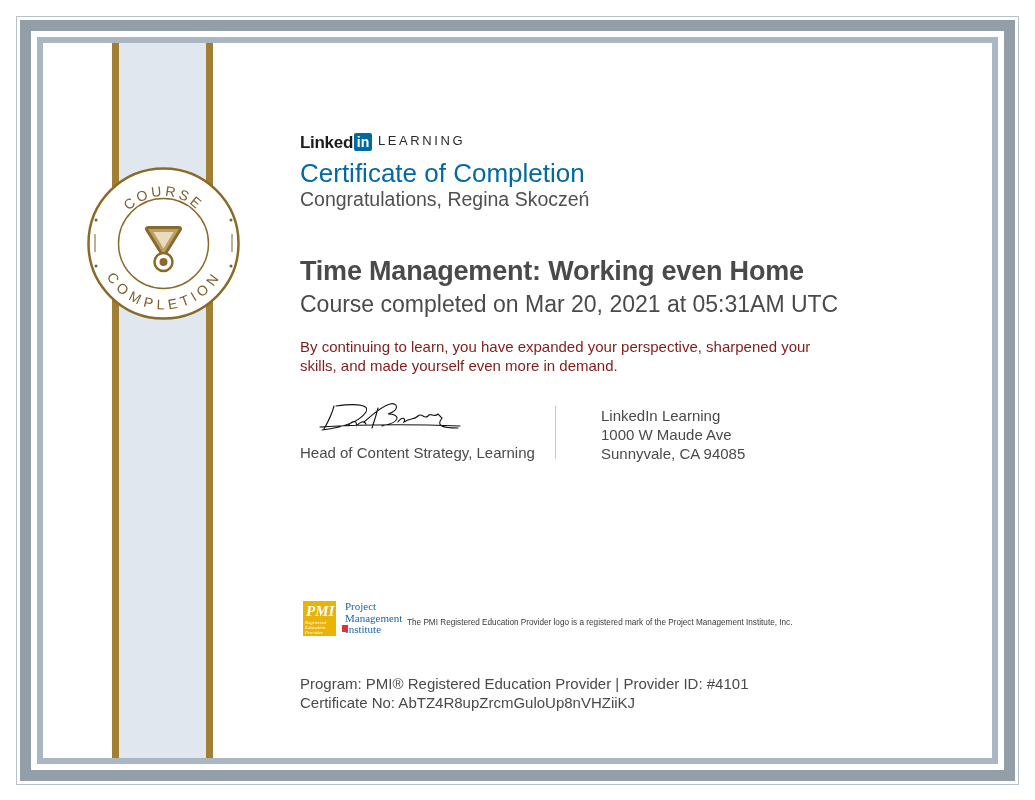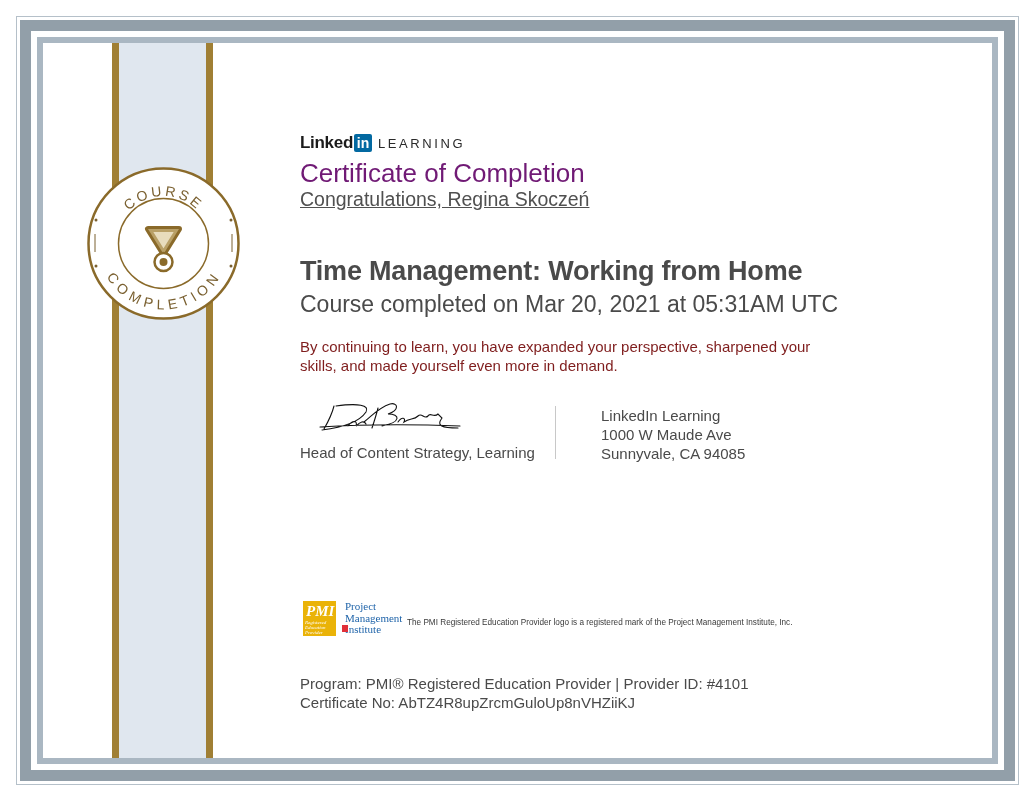--- a/index.html
+++ b/index.html
@@ -3,26 +3,26 @@
 <meta charset="utf-8">
 <style>
   html,body{margin:0;padding:0;background:#fff;}
   body{width:1035px;height:800px;position:relative;overflow:hidden;font-family:"Liberation Sans","DejaVu Sans",sans-serif;color:#3f3f3f;}
   .abs{position:absolute;}
   .frame-outer{left:16px;top:16px;width:1003px;height:769px;border:1px solid #b5c0c9;box-sizing:border-box;}
   .frame-thick{left:20px;top:20px;width:995px;height:761px;border:11px solid #929fa9;box-sizing:border-box;}
   .frame-inner{left:37px;top:37px;width:961px;height:727px;border:6px solid #aab7c2;box-sizing:border-box;}
   .ribbon{left:112px;top:43px;width:101px;height:715px;background:#e0e7ef;box-sizing:border-box;border-left:7px solid #a07f34;border-right:7px solid #a07f34;}
   .seal{left:86px;top:166px;}
-  .logo{left:300px;top:133px;display:flex;align-items:center;height:20px;}
+  .logo{left:300px;top:133px;display:flex;height:20px;}
   .logo-linked{font-weight:bold;font-size:17px;color:#1b1b1b;letter-spacing:-0.3px;}
   .logo-in{background:#0369a1;color:#fff;font-weight:bold;font-size:14px;width:18px;height:18px;border-radius:2px;display:inline-flex;align-items:center;justify-content:center;margin-left:1px;line-height:1;}
   .logo-learning{font-size:13px;letter-spacing:2.6px;color:#2a2a2a;margin-left:6px;}
-  .cert-title{left:300px;top:158px;font-size:26px;color:#701a75;white-space:nowrap;}
-  .congrats{left:300px;top:188px;font-size:19.5px;color:#505050;white-space:nowrap;text-decoration:underline;}
+  .cert-title{left:300px;top:158px;font-size:26px;color:#0369a1;white-space:nowrap;}
+  .congrats{left:300px;top:188px;font-size:19.5px;color:#505050;white-space:nowrap;}
   .course-title{left:300px;top:256px;font-size:27px;font-weight:bold;color:#4a4a4a;white-space:nowrap;letter-spacing:-0.2px;}
   .completed{left:300px;top:291px;font-size:23px;color:#4a4a4a;white-space:nowrap;}
   .blurb{left:300px;top:337px;width:520px;font-size:15px;line-height:19px;color:#7f1d1d;}
   .signature{left:318px;top:402px;}
   .signer{left:300px;top:444px;font-size:15px;color:#4a4a4a;white-space:nowrap;}
   .divider{left:555px;top:406px;width:1px;height:53px;background:#c8c8c8;}
   .address{left:601px;top:406px;font-size:15px;line-height:19px;color:#4a4a4a;}
   .pmi-logo{left:303px;top:601px;display:flex;align-items:flex-start;}
   .pmi-box{width:33px;height:35px;background:#eab308;position:relative;}
   .pmi-red{position:absolute;left:39px;top:24px;width:6px;height:7px;background:#e0303a;}
@@ -66,21 +66,21 @@
 </div>
 
 <div class="abs logo">
   <span class="logo-linked">Linked</span>
   <span class="logo-in">in</span>
   <span class="logo-learning">LEARNING</span>
 </div>
 
 <div class="abs cert-title">Certificate of Completion</div>
 <div class="abs congrats">Congratulations, Regina Skoczeń</div>
-<div class="abs course-title">Time Management: Working from Home</div>
+<div class="abs course-title">Time Management: Working even Home</div>
 <div class="abs completed">Course completed on Mar 20, 2021 at 05:31AM UTC</div>
 <div class="abs blurb">By continuing to learn, you have expanded your perspective, sharpened your skills, and made yourself even more in demand.</div>
 
 <div class="abs signature">
   <svg width="145" height="32" viewBox="0 0 145 32">
     <path d="M4 28 C 20 26, 40 22, 48 10 C 52 3, 40 1, 18 4 M 16 4 C 14 12, 10 20, 6 27 M 30 24 C 34 18, 40 18, 38 24 C 42 20, 46 18, 48 22 M 46 20 C 54 14, 60 6, 72 2 C 80 0, 82 8, 70 12 C 82 12, 84 20, 64 24 M 60 6 C 58 14, 56 20, 54 26 M 80 20 C 84 14, 88 16, 86 20 C 92 16, 96 18, 100 14 C 104 10, 106 18, 110 14 C 112 10, 116 16, 120 12 L 124 16 C 118 24, 124 26, 140 26 M 2 25 C 50 22, 90 22, 142 24" fill="none" stroke="#111" stroke-width="1.1" stroke-linecap="round"></path>
   </svg>
 </div>
 <div class="abs signer">Head of Content Strategy, Learning</div>
 <div class="abs divider"></div>

